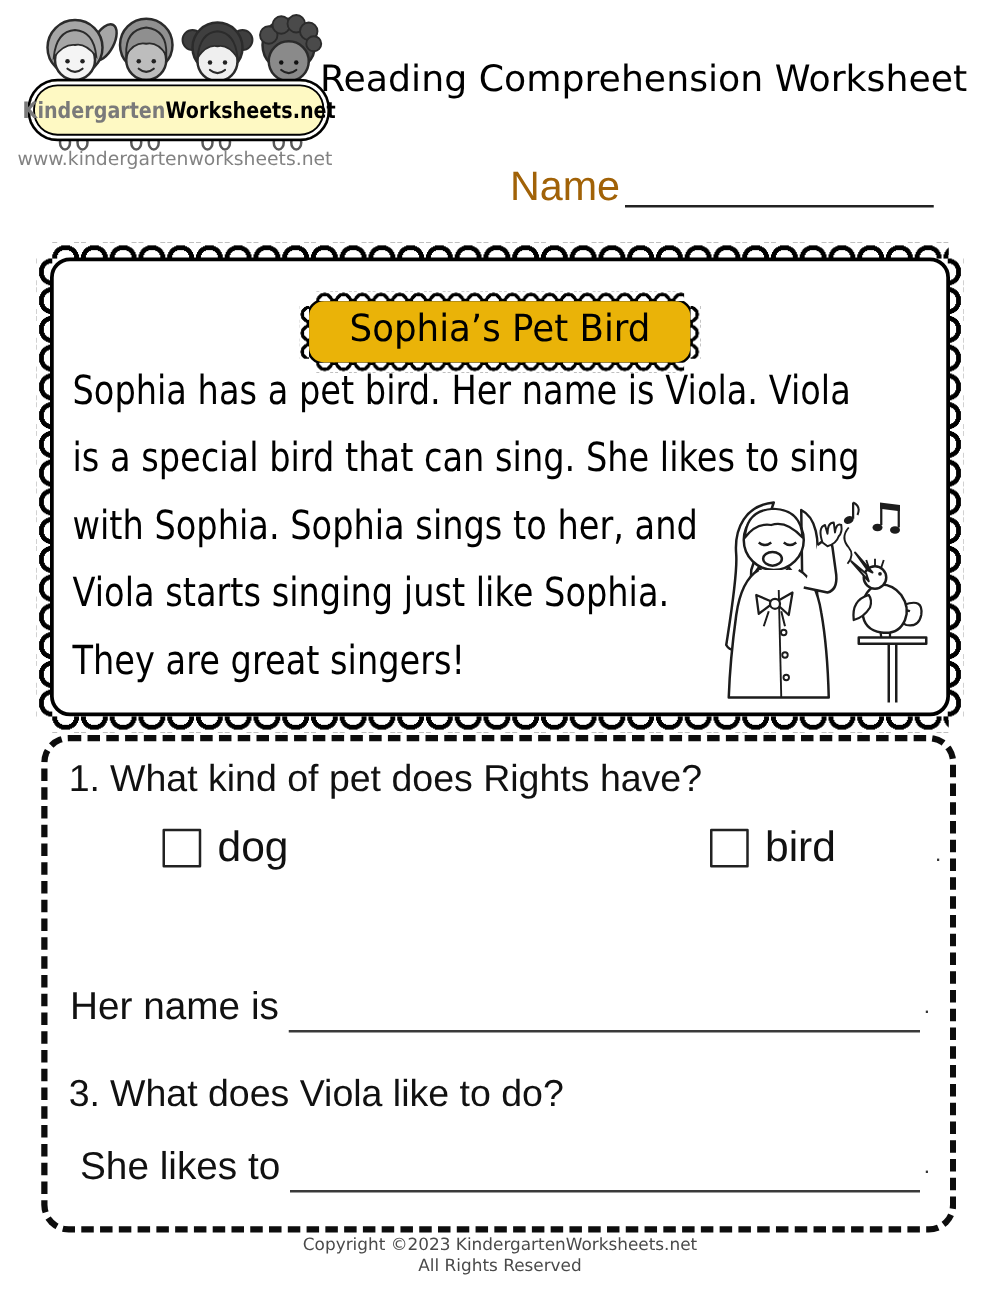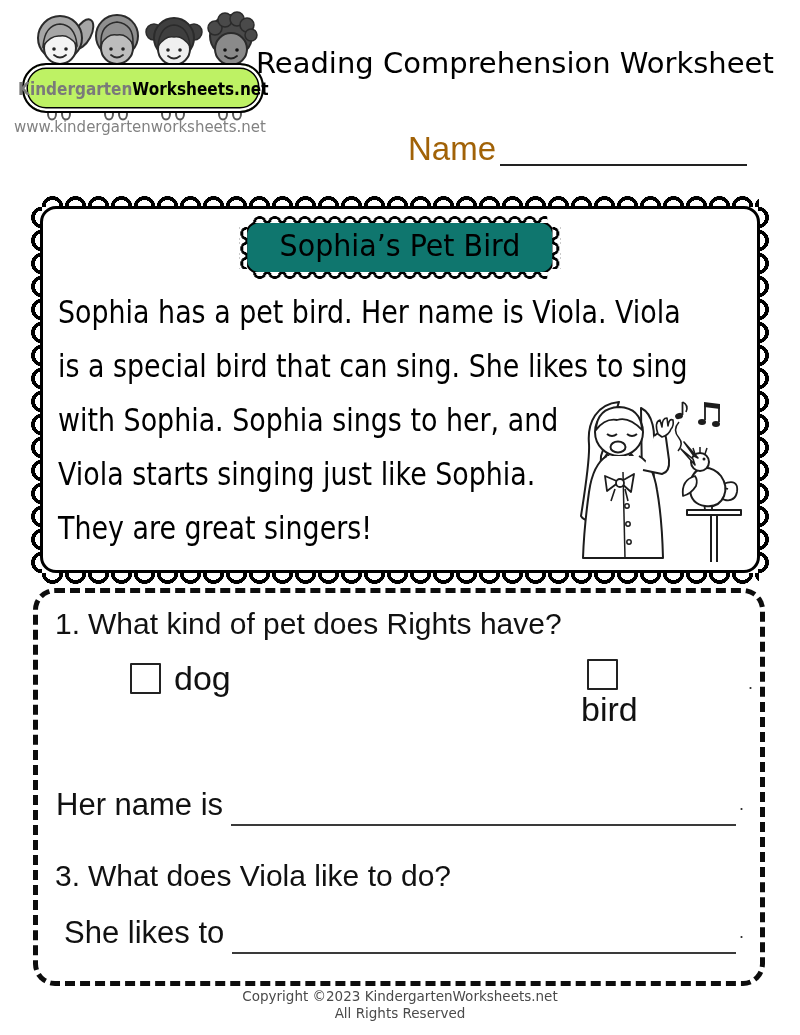--- a/index.html
+++ b/index.html
@@ -3,21 +3,21 @@
 <meta charset="utf-8">
 <style>
   html,body{margin:0;padding:0;}
   body{
     width:800px;height:1035px;position:relative;background:#ffffff;
     font-family:"Liberation Sans",sans-serif;color:#111;overflow:hidden;
   }
   
   .kids-svg{position:absolute;left:20px;top:8px;}
   .logo-pill{
-    position:absolute;left:22px;top:63px;width:238px;height:46px;background:#bef264;
+    position:absolute;left:22px;top:63px;width:238px;height:46px;background:#fef9c3;
     border:2.5px solid #000;border-radius:24px;
     box-shadow:inset 0 0 0 2.5px #fff, inset 0 0 0 4px #000;
     display:flex;align-items:center;justify-content:center;z-index:2;
   }
   .logo-pill .brand{white-space:nowrap;font-family:"DejaVu Sans",sans-serif;
     font-size:18px;transform:scaleX(.85);transform-origin:center;}
   .brand-first{color:#7a7a7a;font-weight:600;}
   .brand-second{color:#000;font-weight:bold;}
   .logo-url{position:absolute;left:10px;top:118px;width:260px;text-align:center;
     font-family:"DejaVu Sans",sans-serif;font-size:15px;color:#828282;}
@@ -34,22 +34,22 @@
     background-image:radial-gradient(circle 11px at 11.5px 13px,#fff 7px,#000 7px 10.8px,rgba(0,0,0,0) 11px);}
   .sc-b{bottom:0;left:12px;right:12px;height:13px;background-repeat:repeat-x;background-size:23px 13px;
     background-image:radial-gradient(circle 11px at 11.5px 0px,#fff 7px,#000 7px 10.8px,rgba(0,0,0,0) 11px);}
   .sc-l{left:0;top:12px;bottom:12px;width:13px;background-repeat:repeat-y;background-size:13px 23px;
     background-image:radial-gradient(circle 11px at 13px 11.5px,#fff 7px,#000 7px 10.8px,rgba(0,0,0,0) 11px);}
   .sc-r{right:0;top:12px;bottom:12px;width:13px;background-repeat:repeat-y;background-size:13px 23px;
     background-image:radial-gradient(circle 11px at 0px 11.5px,#fff 7px,#000 7px 10.8px,rgba(0,0,0,0) 11px);}
   .story-inner{position:absolute;inset:12px 11px 13px 11px;background:#fff;
     border:3px solid #000;border-radius:16px;}
   
-  .bubble{position:absolute;left:50%;top:12px;transform:translateX(-50%);
-    border:2.5px solid #000;border-radius:14px;background:#0f766e;padding:5px 26px 9px;}
+  .bubble{position:absolute;left:50%;top:30px;transform:translateX(-50%);
+    border:2.5px solid #000;border-radius:14px;background:#eab308;padding:5px 26px 9px;}
   .bsc{position:absolute;}
   .bsc-t{top:-8px;left:5px;right:5px;height:8px;background-repeat:repeat-x;background-size:15px 8px;
     background-image:radial-gradient(circle 7px at 7.5px 8px,#fff 4.2px,#000 4.2px 6.7px,rgba(0,0,0,0) 7px);}
   .bsc-b{bottom:-8px;left:5px;right:5px;height:8px;background-repeat:repeat-x;background-size:15px 8px;
     background-image:radial-gradient(circle 7px at 7.5px 0px,#fff 4.2px,#000 4.2px 6.7px,rgba(0,0,0,0) 7px);}
   .bsc-l{left:-8px;top:3px;bottom:3px;width:8px;background-repeat:repeat-y;background-size:8px 15px;
     background-image:radial-gradient(circle 7px at 8px 7.5px,#fff 4.2px,#000 4.2px 6.7px,rgba(0,0,0,0) 7px);}
   .bsc-r{right:-8px;top:3px;bottom:3px;width:8px;background-repeat:repeat-y;background-size:8px 15px;
     background-image:radial-gradient(circle 7px at 0px 7.5px,#fff 4.2px,#000 4.2px 6.7px,rgba(0,0,0,0) 7px);}
   .bubble-text{font-family:"DejaVu Sans",sans-serif;font-size:30px;color:#000;white-space:nowrap;
@@ -58,21 +58,21 @@
   .story-line{font-family:"DejaVu Sans",sans-serif;font-size:32px;color:#000;height:54px;
     white-space:nowrap;transform:scaleX(.84);transform-origin:left center;}
   .illustration{position:absolute;right:12px;bottom:6px;}
   
   .qbox{position:absolute;left:33px;top:588px;width:732px;height:398px;
     border:5px dashed #0d0d0d;border-radius:22px;box-sizing:border-box;}
   .q-line{position:absolute;left:17px;font-size:30px;color:#111;white-space:nowrap;}
   .q-num{margin-right:8px;}
   .options-row{position:absolute;top:66px;left:0;right:0;height:44px;}
   .option{position:absolute;display:flex;align-items:center;}
-  .opt-dog{left:92px;} .opt-snake{left:295px;} .opt-bird{left:530px;flex-direction:column;}
+  .opt-dog{left:92px;} .opt-snake{left:295px;} .opt-bird{left:530px;}
   .checkbox{width:27px;height:27px;border:2px solid #222;background:#fff;border-radius:1px;}
   .opt-label{margin-left:13px;font-size:34px;color:#111;}
   .stray-dot{position:absolute;left:710px;top:14px;font-size:18px;color:#333;}
   .fill-row{position:absolute;left:18px;right:16px;height:42px;display:flex;align-items:center;}
   .prompt{font-size:31px;color:#111;white-space:nowrap;line-height:1;}
   .blank{flex:1;border-bottom:2.5px solid #3a3a3a;margin-left:8px;height:100%;}
   .suffix{font-size:18px;color:#333;margin-left:3px;line-height:1;}
   .q1{top:14px;} .q2{top:133px;} .q3{top:266px;}
   .fill2{top:190px;} .fill3{top:318px;}
   .fill3 .prompt{margin-left:8px;}

